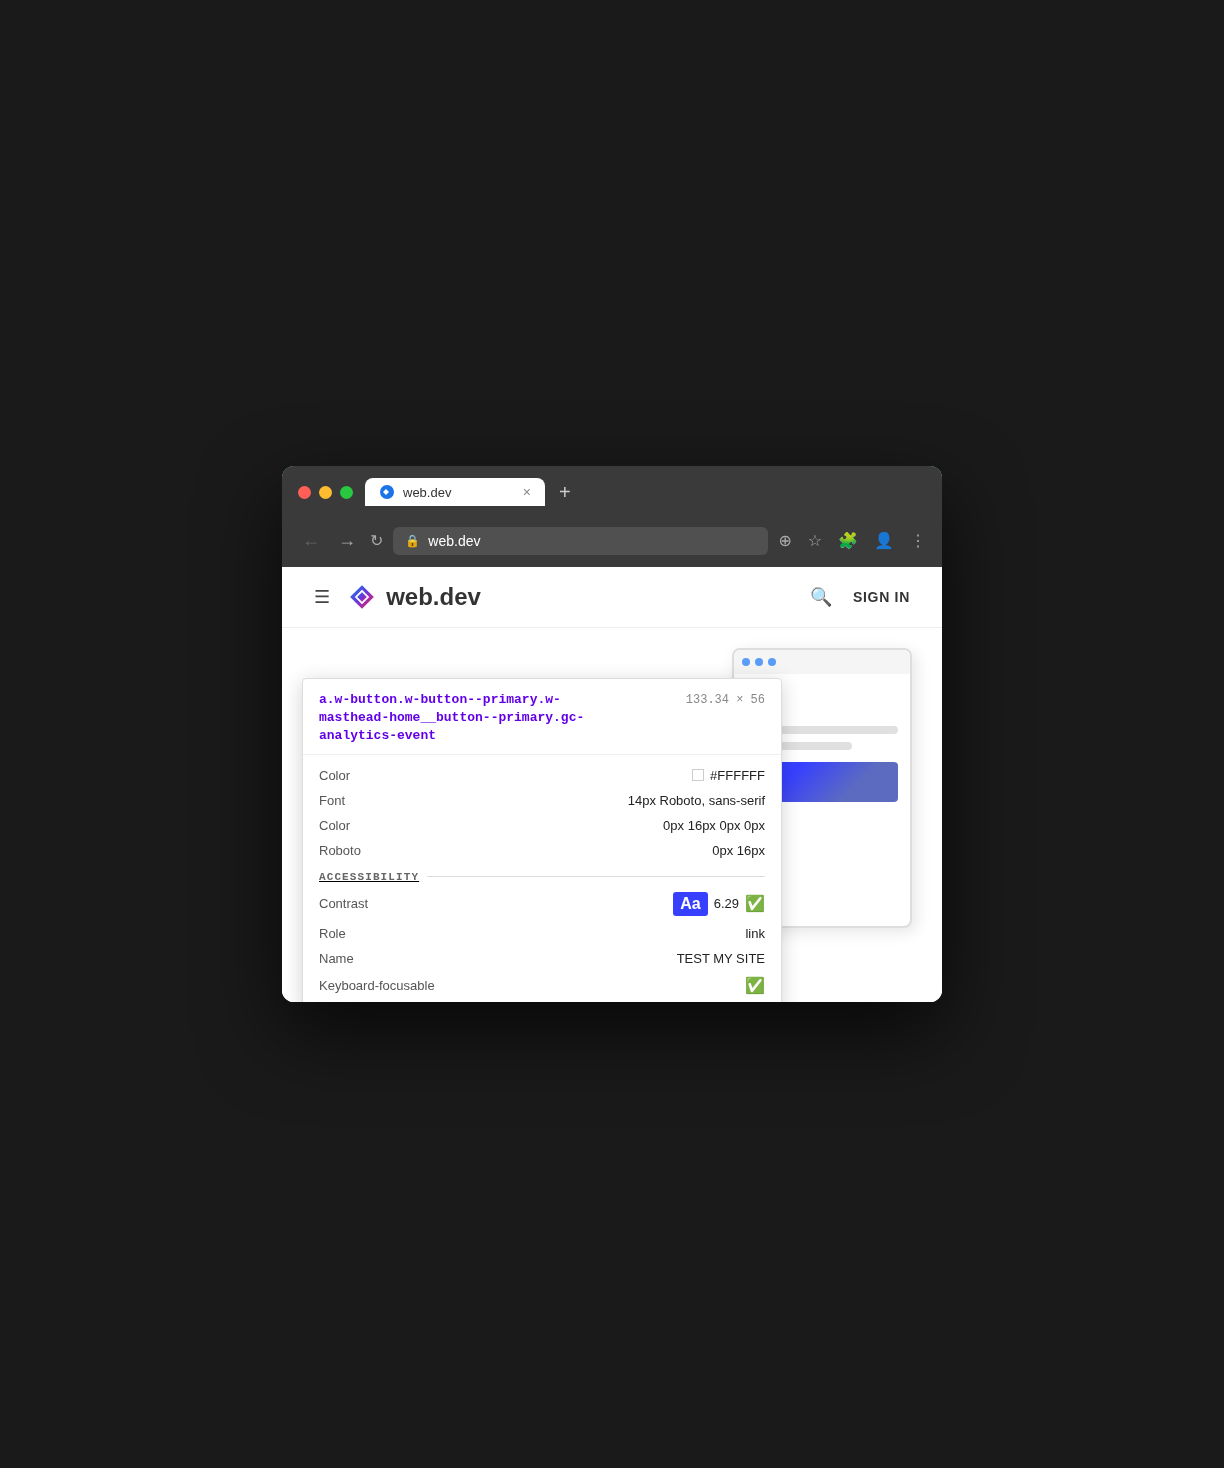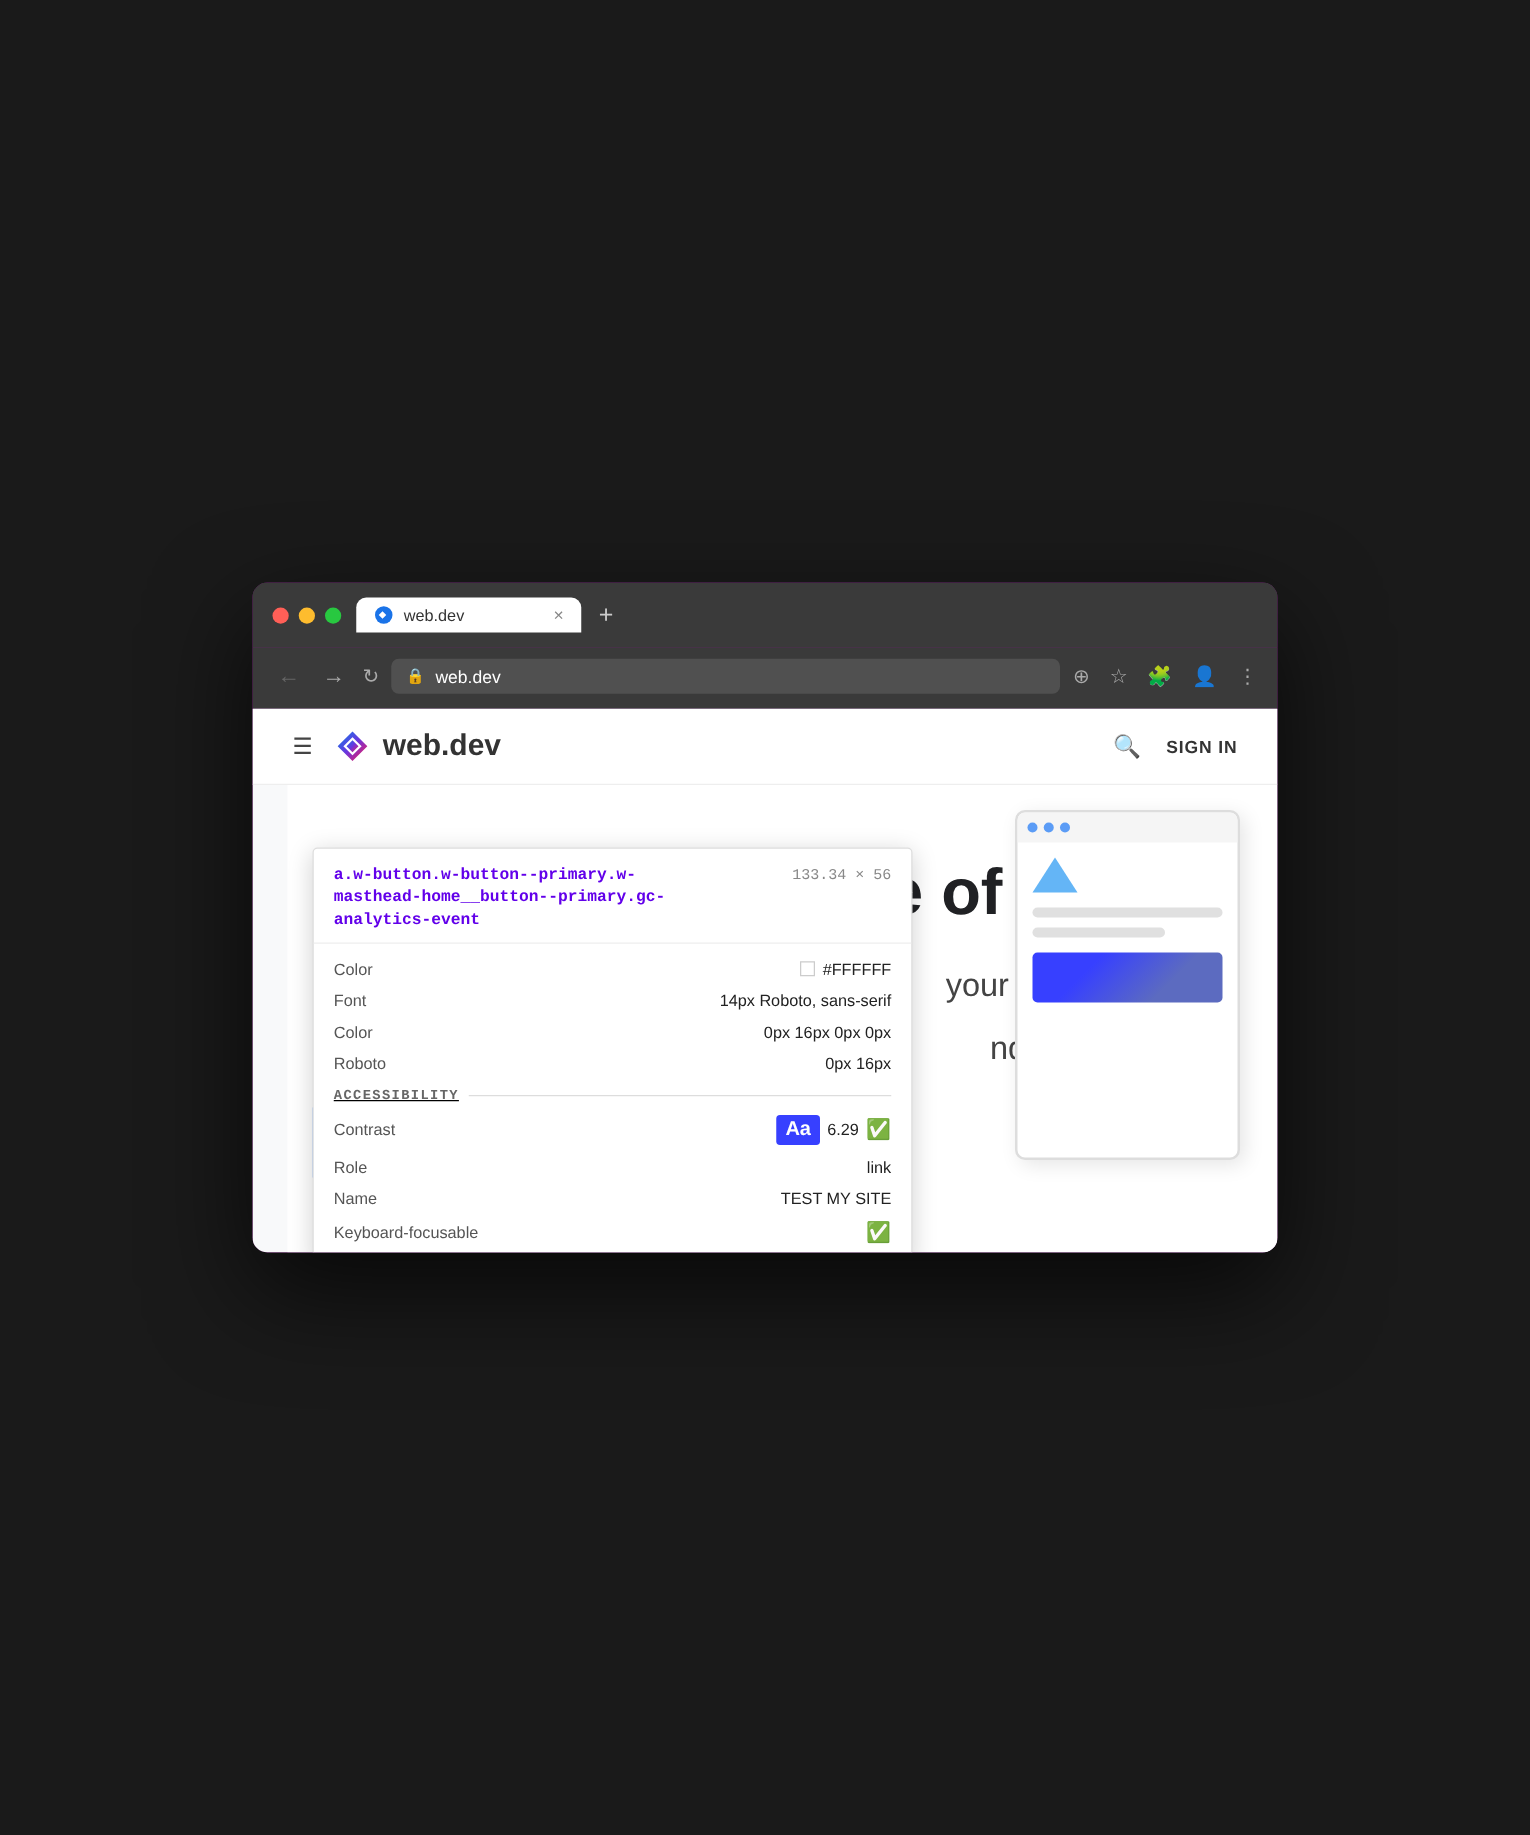--- a/index.html
+++ b/index.html
@@ -6,22 +6,22 @@
     body {
       background: #1a1a1a;
       display: flex;
       justify-content: center;
       align-items: center;
       min-height: 100vh;
       font-family: -apple-system, BlinkMacSystemFont, 'Segoe UI', sans-serif;
     }
 
     .browser-window {
-      width: 820px;
-      background: #701a75;
+      width: 660px;
+      background: #86efac;
       border-radius: 12px;
       box-shadow: 0 30px 80px rgba(0,0,0,0.7);
       overflow: hidden;
     }
 
     
     .title-bar {
       background: #3a3a3a;
       padding: 12px 16px;
       display: flex;
@@ -165,21 +165,20 @@
       cursor: pointer;
     }
 
     
     .hero-section {
       background: #fff;
       padding: 40px 32px 0;
       position: relative;
       min-height: 350px;
       overflow: hidden;
-      margin-left: 28px;
     }
 
     
     .buttons-row {
       display: flex;
       gap: 0;
       margin-top: 20px;
       padding-bottom: 40px;
     }
     .btn-primary {

